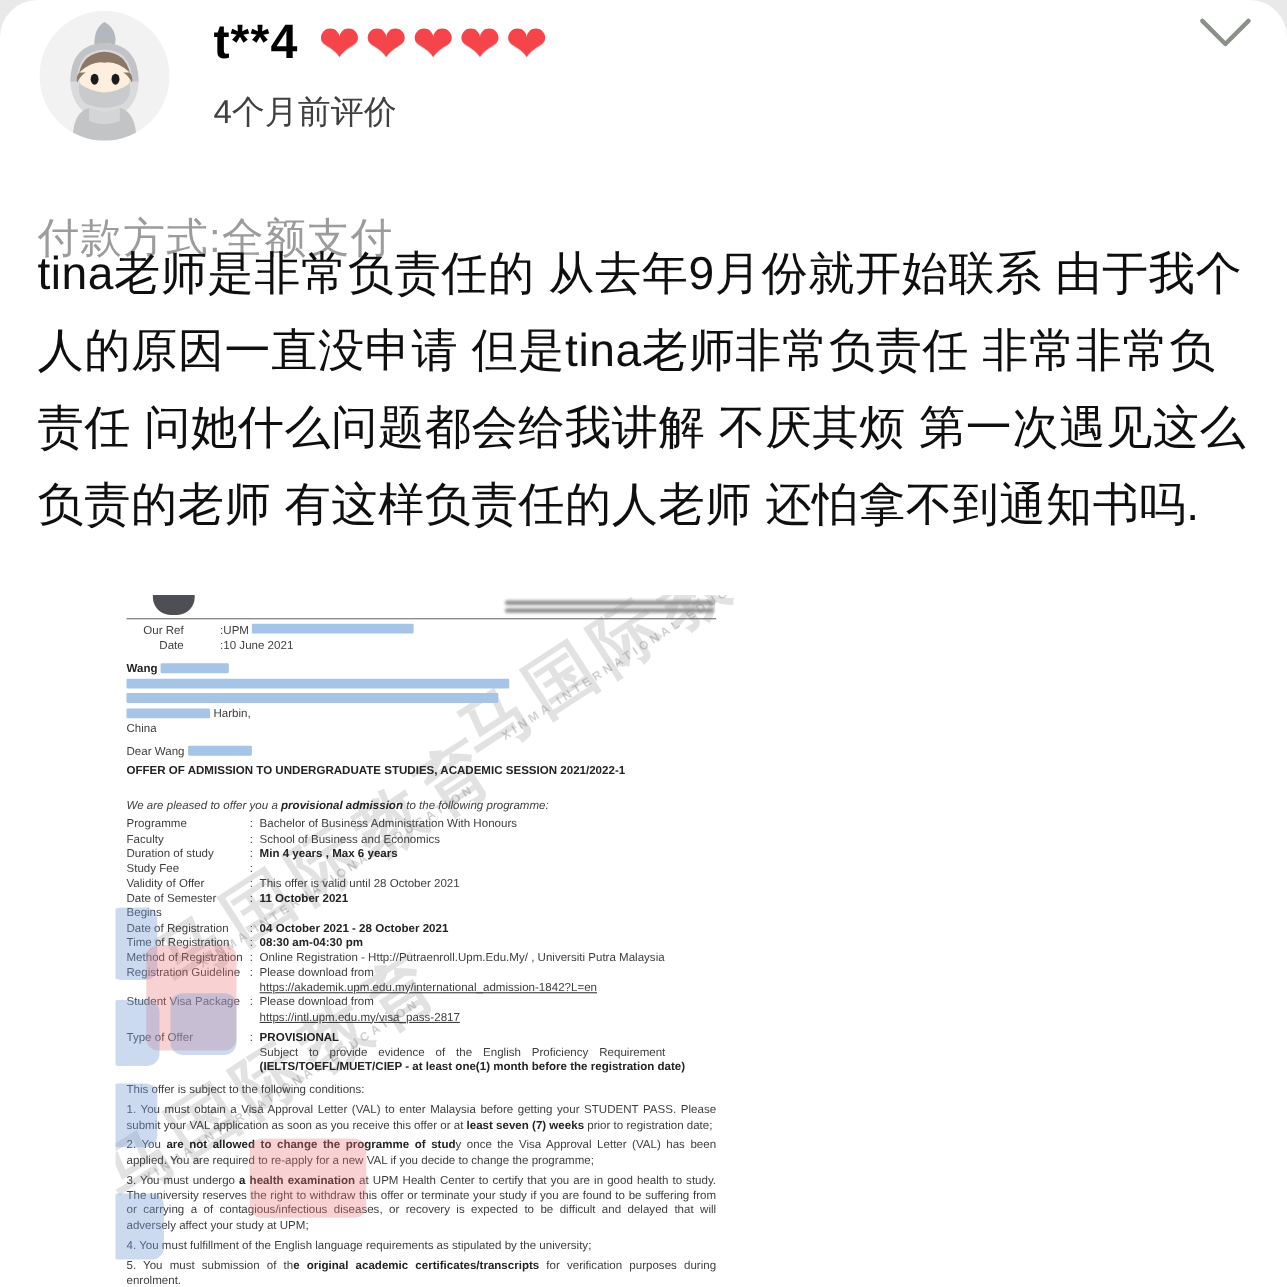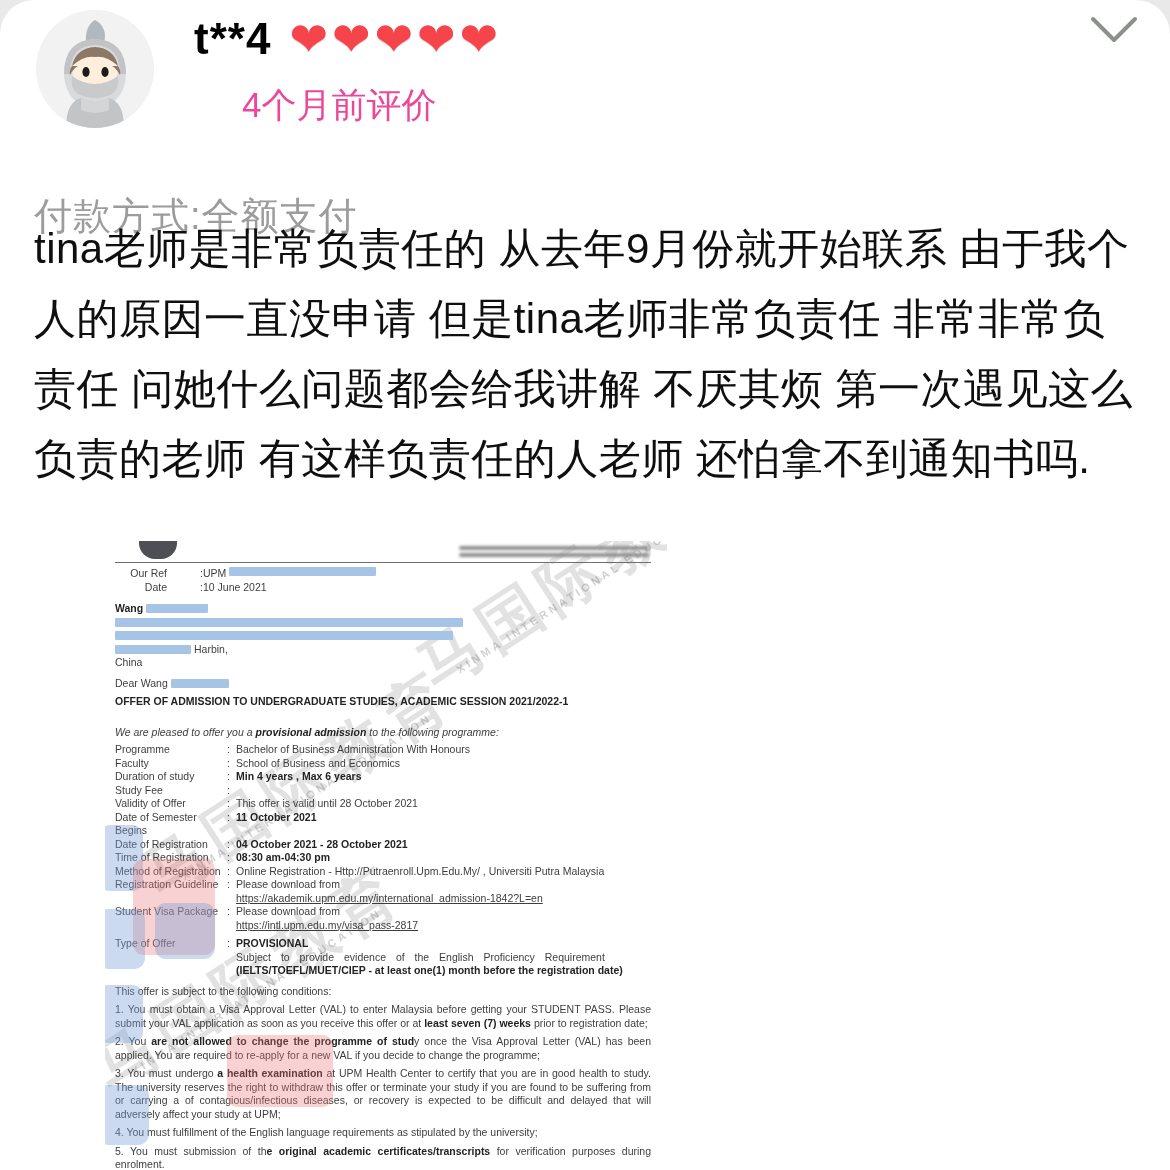--- a/index.html
+++ b/index.html
@@ -10,21 +10,21 @@
   }
   .card{position:absolute;inset:0;background:#fff;border-radius:34px 34px 0 0;}
 
   
   .avatar{position:absolute;left:36px;top:10px;width:118px;height:118px;border-radius:50%;
     background:#f2f2f3;overflow:hidden;}
   .name-row{position:absolute;left:194px;top:14px;display:flex;align-items:center;gap:18px;}
   .username{font-size:44px;font-weight:700;color:#000;letter-spacing:1px;}
   .hearts{display:flex;gap:4px;align-items:center;}
   .heart{font-size:46px;line-height:46px;color:#f5444a;text-shadow:0 1px 0 rgba(180,0,0,.25);}
-  .time{position:absolute;left:194px;top:82px;font-size:35px;color:#ec4899;margin-left:48px;}
+  .time{position:absolute;left:194px;top:82px;font-size:30px;color:#404040;}
   .chevron{position:absolute;left:1088px;top:14px;width:52px;height:34px;cursor:pointer;}
   .payment{position:absolute;left:34px;top:154px;font-size:38px;color:#9c9c9c;letter-spacing:1px;margin-top:37px;}
   .review{position:absolute;left:34px;top:214px;width:1112px;font-size:42px;line-height:70px;
     color:#0f0f0f;font-weight:500;letter-spacing:.5px;}
 
   
   .doc{position:absolute;left:105px;top:541px;width:562px;height:629px;overflow:hidden;
     color:#3e3e3e;font-size:10.5px;line-height:13.5px;cursor:pointer;}
   .doc-inner{position:relative;z-index:2;padding:0 16px 0 10px;}
   .b{font-weight:700;color:#232323;}

